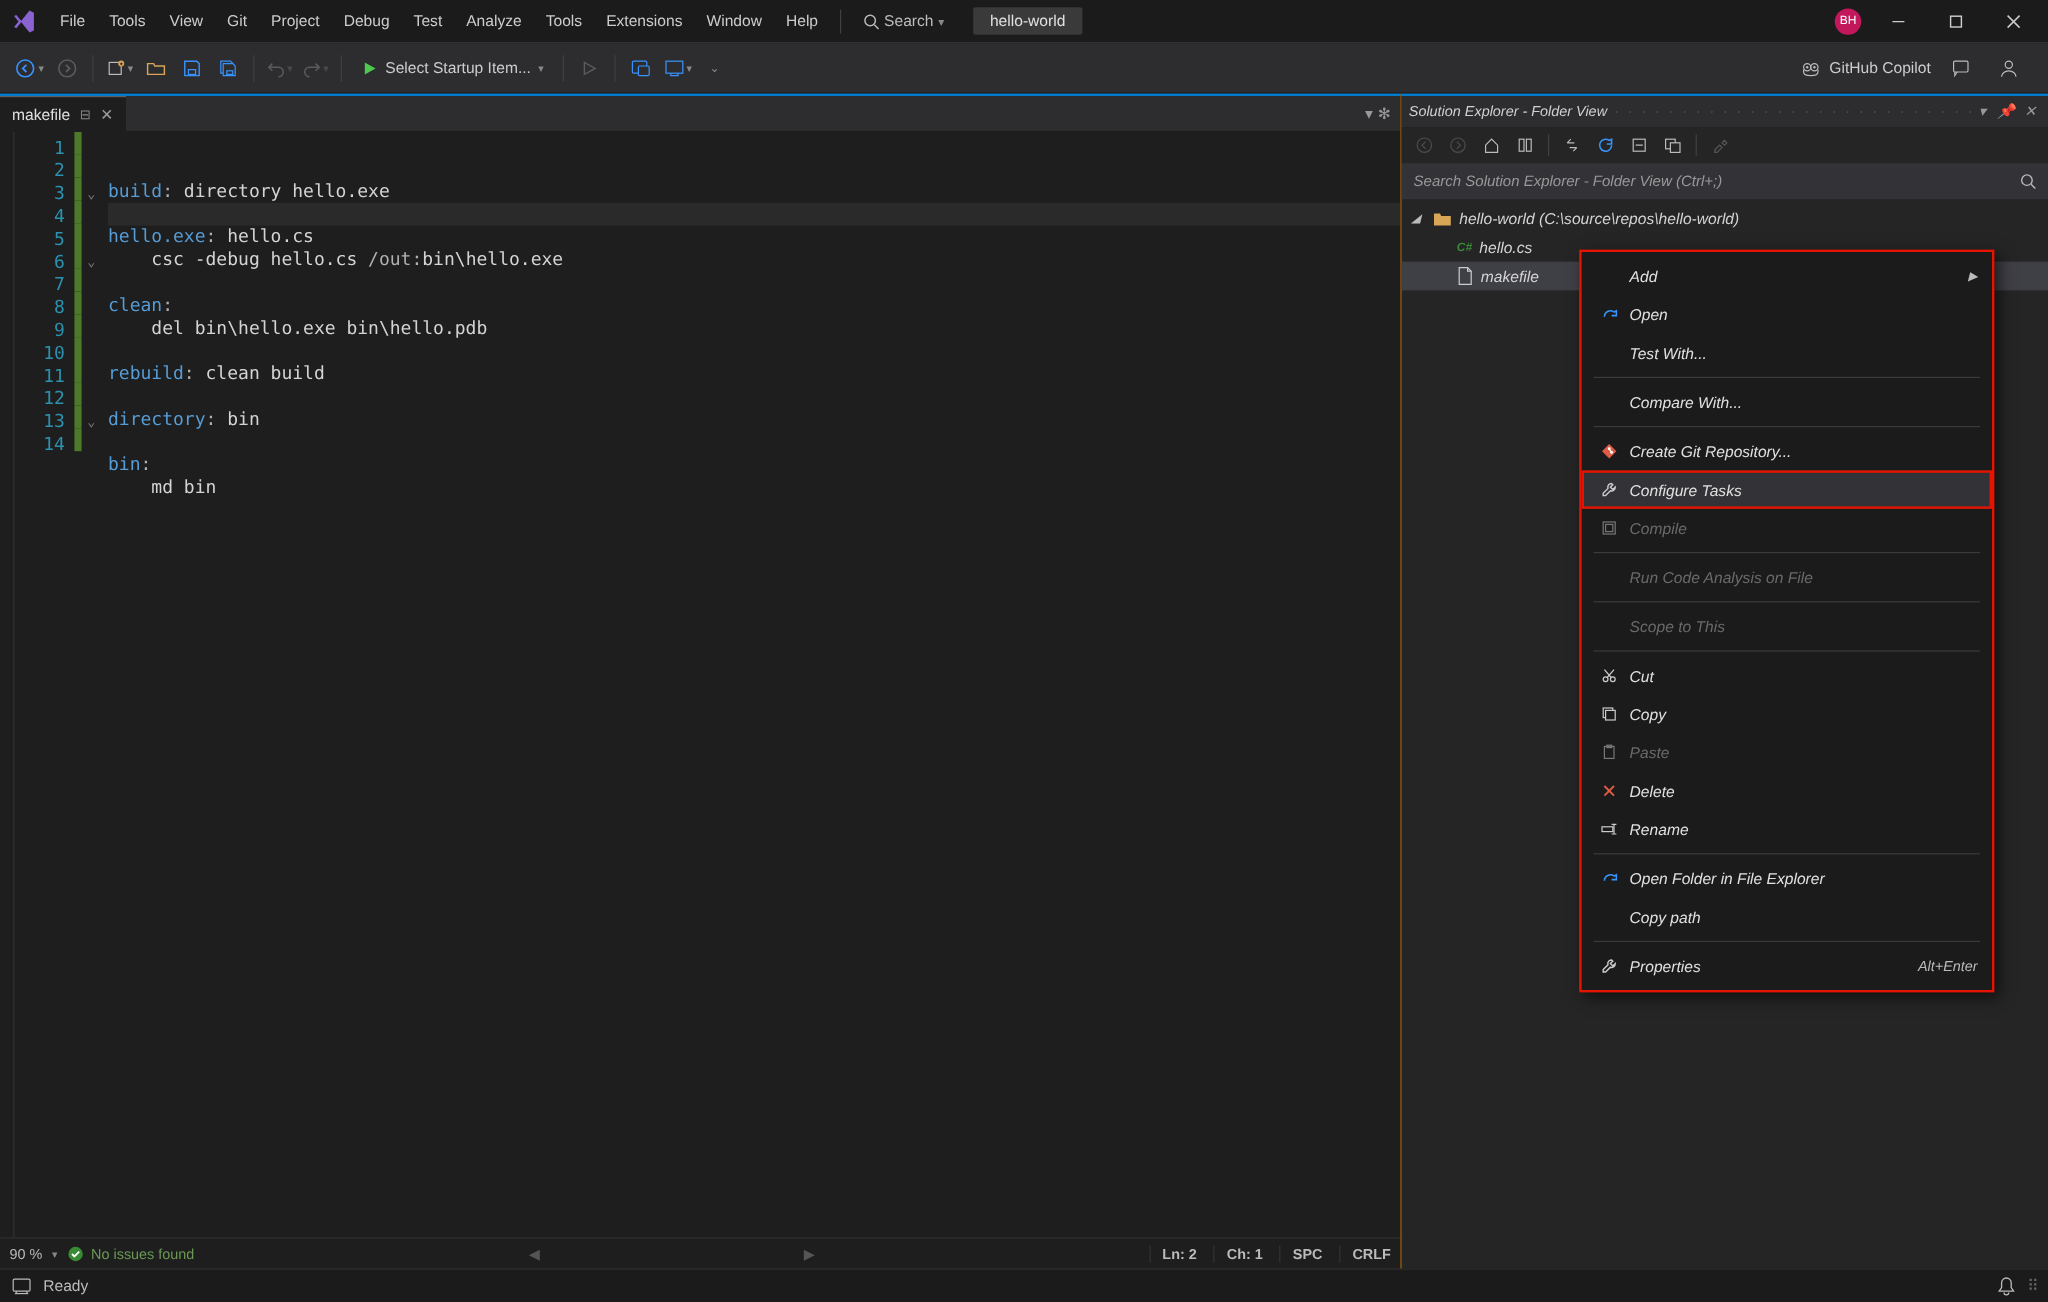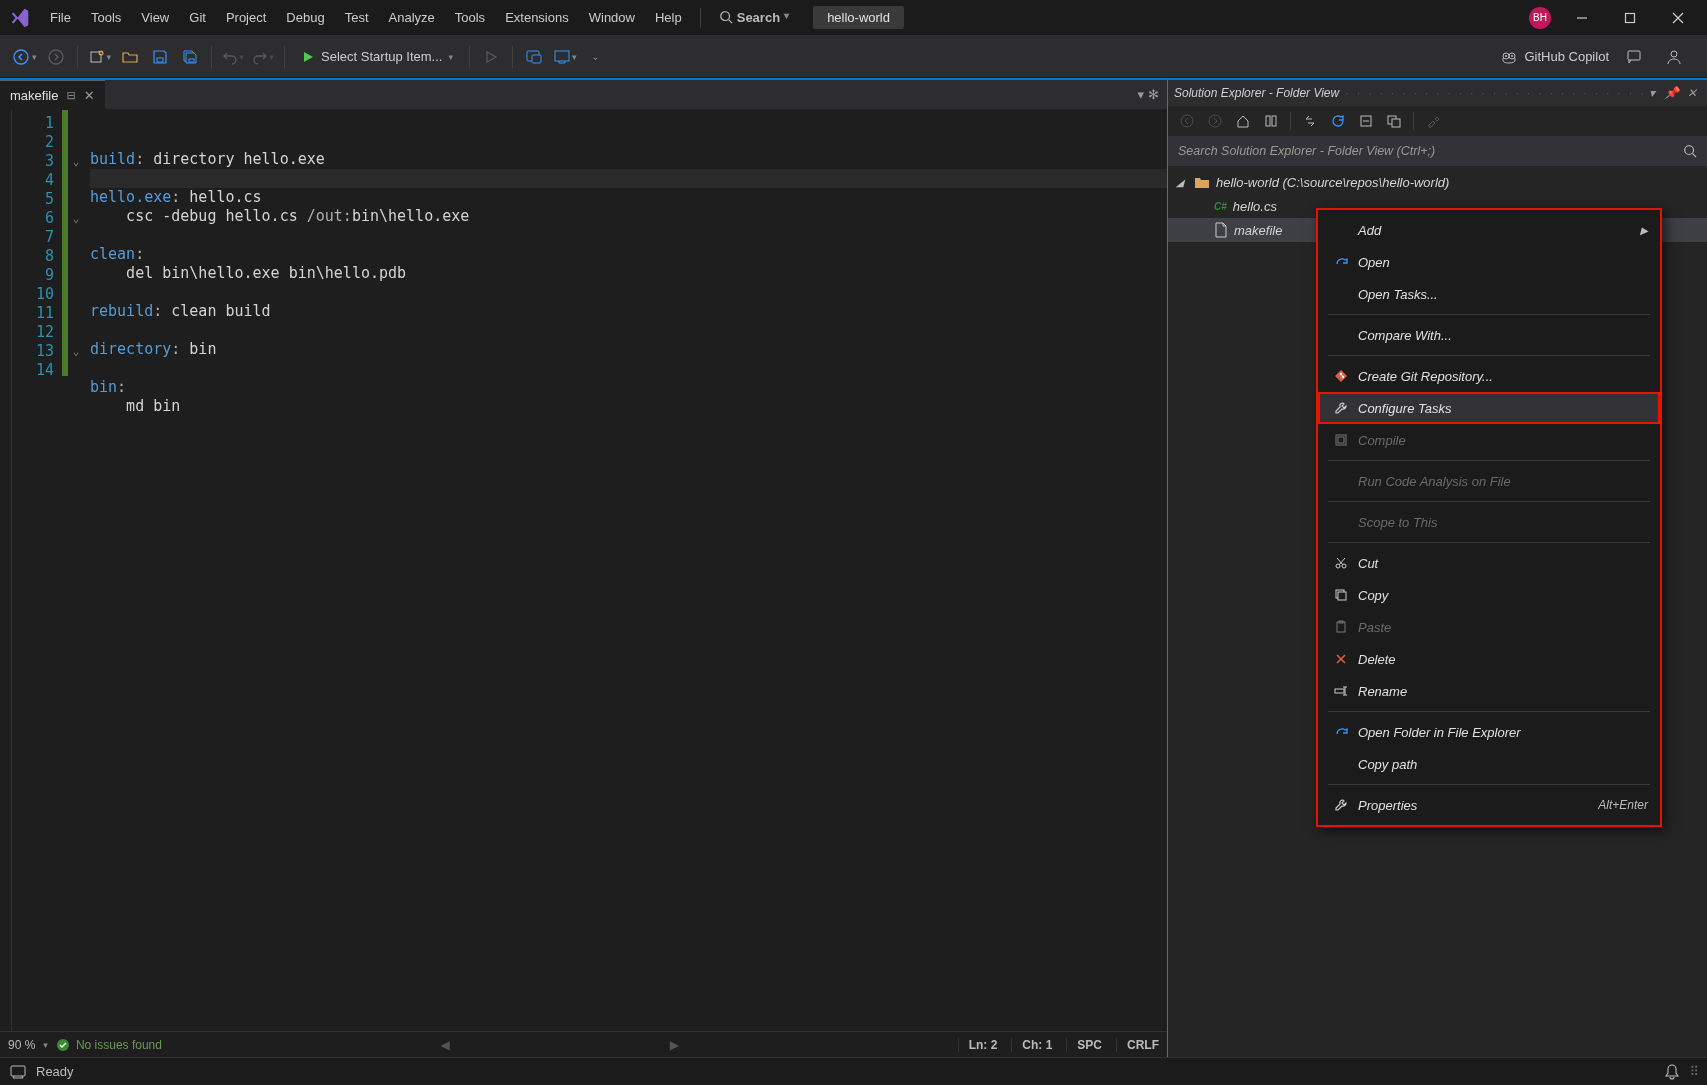--- a/index.html
+++ b/index.html
@@ -22,21 +22,21 @@
     padding: 0 6px;
     border-bottom: 1px solid #303030;
   }
   .vs-logo {
     width: 28px; height: 28px; display:flex; align-items:center; justify-content:center;
     margin-right: 6px;
   }
   .menu-items { display: flex; align-items: center; }
   .menu-item { padding: 0 10px; color: #cccccc; cursor: default; height:36px; display:flex; align-items:center; }
   .menu-divider { width:1px; height:20px; background:#404040; margin:0 8px; }
-  .search-box { display:flex; align-items:flex-start; color:#bbb; padding:0 10px;font-weight:bold; }
+  .search-box { display:flex; align-items:flex-end; color:#bbb; padding:0 10px; }
   .search-box svg { margin-right:4px; }
   .project-pill {
     background:#3a3a3a; color:#e0e0e0; padding:4px 14px; border-radius:2px; margin-left:14px;
   }
   .title-right { margin-left:auto; display:flex; align-items:center; gap:14px; padding-right:6px;}
   .avatar { width:22px; height:22px; border-radius:50%; background:#c2185b; color:#fff; font-size:10px; display:flex; align-items:center; justify-content:center; }
   .win-btn { width:34px; height:28px; display:flex; align-items:center; justify-content:center; color:#ccc; }
 
   
   .toolbar {
@@ -501,21 +501,21 @@
           <div class="ctx-row">
             <span class="ctx-ic">
               <svg width="14" height="14" viewBox="0 0 14 14">
                 <path d="M3 9a5 5 0 0 1 8-4l2-1v4h-4" fill="none" stroke="#3794ff" stroke-width="1.3"></path>
               </svg>
             </span>
             <span class="ctx-label">Open</span>
           </div>
           <div class="ctx-row">
             <span class="ctx-ic"></span>
-            <span class="ctx-label">Open Tasks...</span>
+            <span class="ctx-label">Test With...</span>
           </div>
           <div class="ctx-sep"></div>
           <div class="ctx-row">
             <span class="ctx-ic"></span>
             <span class="ctx-label">Compare With...</span>
           </div>
           <div class="ctx-sep"></div>
           <div class="ctx-row">
             <span class="ctx-ic">
               <svg width="14" height="14" viewBox="0 0 14 14">

